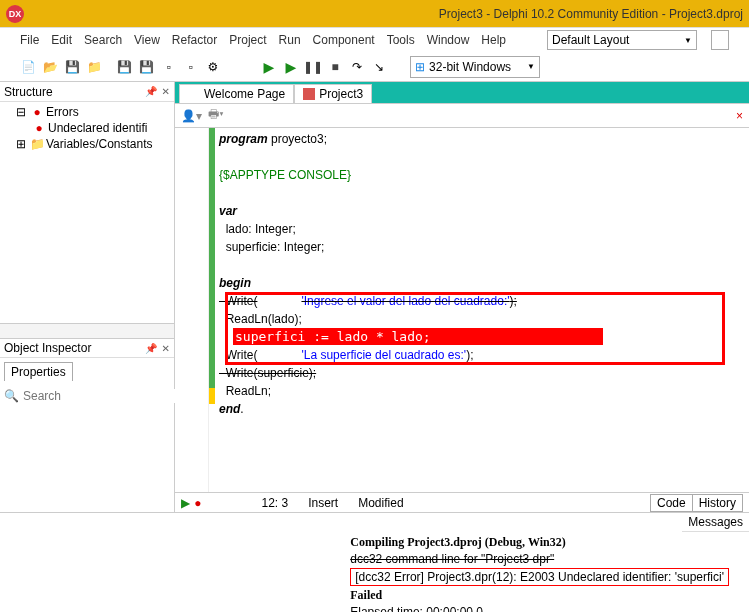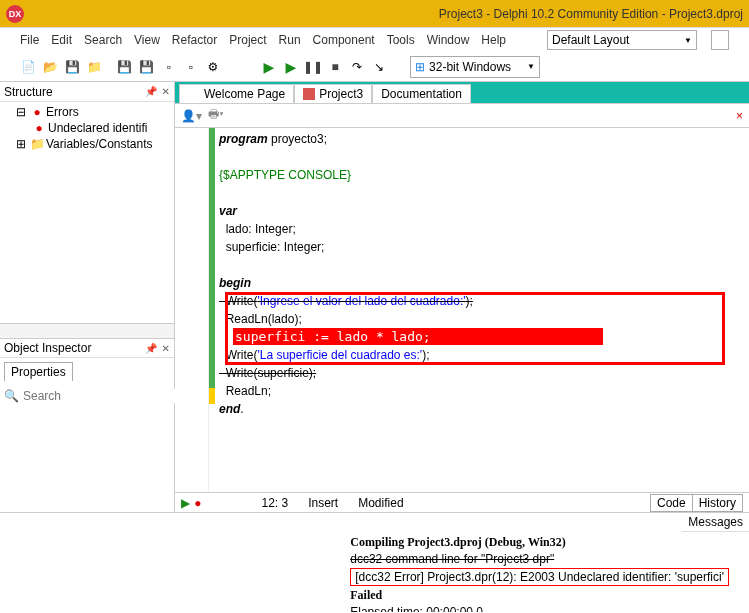--- a/index.html
+++ b/index.html
@@ -53,21 +53,21 @@
 .tab .tab-ic { width:12px;height:12px; display:inline-block;}
 .editor-toolbar { height:24px; display:flex; align-items:center; padding:0 6px; gap:6px; border-bottom:1px solid #ccc;}
 .editor-toolbar .et-icon { color:#888;}
 .code-area { position:relative; flex:1; background:#fff; overflow:hidden;}
 .gutter { position:absolute; left:0; top:0; width:34px; height:100%; border-right:1px solid #eee;}
 .greenbar { position:absolute; left:34px; top:0; width:6px; height:260px; background:#4caf50;}
 .yellowbit { position:absolute; left:34px; top:260px; width:6px; height:16px; background:#ffcc00;}
 .code { position:absolute; left:44px; top:2px; font-family: Consolas, monospace; font-size:13px; line-height:18px; white-space:pre;}
 .kw { color:#000; font-weight:bold;font-style:italic;}
 .dir { color:#008000;}
-.str { color:#0000ff;}
+.str { color:#0000ff;margin-left:44px;}
 .redbox { position:absolute; border:3px solid red; left:50px; top:164px; width:500px; height:73px; z-index:3; pointer-events:none;}
 .selline { position:absolute; left:58px; top:200px; width:370px; height:17px; background:#ff0000; z-index:1;}
 .selline-text { position:absolute; left:60px; top:200px; font-family:Consolas,monospace; font-size:13px; color:#fff; z-index:2; line-height:17px;}
 .statusbar { height:20px; border-top:1px solid #ccc; display:flex; align-items:center; padding:0 6px; gap:20px; font-size:11px;}
 .statusbar .sb-run { display:flex; gap:4px;}
 .statusbar .sb-tabs { margin-left:auto;text-align:center;}
 .statusbar .sb-tab { border:1px solid #aaa; padding:1px 6px; margin-left:-1px;}
 
 
 .messages { border-top:1px solid #ccc; height: 100px; display:flex; flex-direction:column;align-items:flex-end;}
@@ -179,23 +179,20 @@
   <div class="editor">
     <div class="tabs">
       <div class="tab">
         <span class="tab-ic"></span>
         <span>Welcome Page</span>
       </div>
       <div class="tab active">
         <span class="tab-ic" style="background:#d9534f;"></span>
         <span>Project3</span>
       </div>
-      <div class="tab">
-        <span>Documentation</span>
-      </div>
     </div>
     <div class="editor-toolbar">
       <span class="et-icon">👤▾</span>
       <span class="et-icon">🖶▾</span>
       <span style="flex:1"></span>
       <span class="et-icon" style="color:#d00;">×</span>
     </div>
     <div class="code-area">
       <div class="gutter"></div>
       <div class="greenbar"></div>

